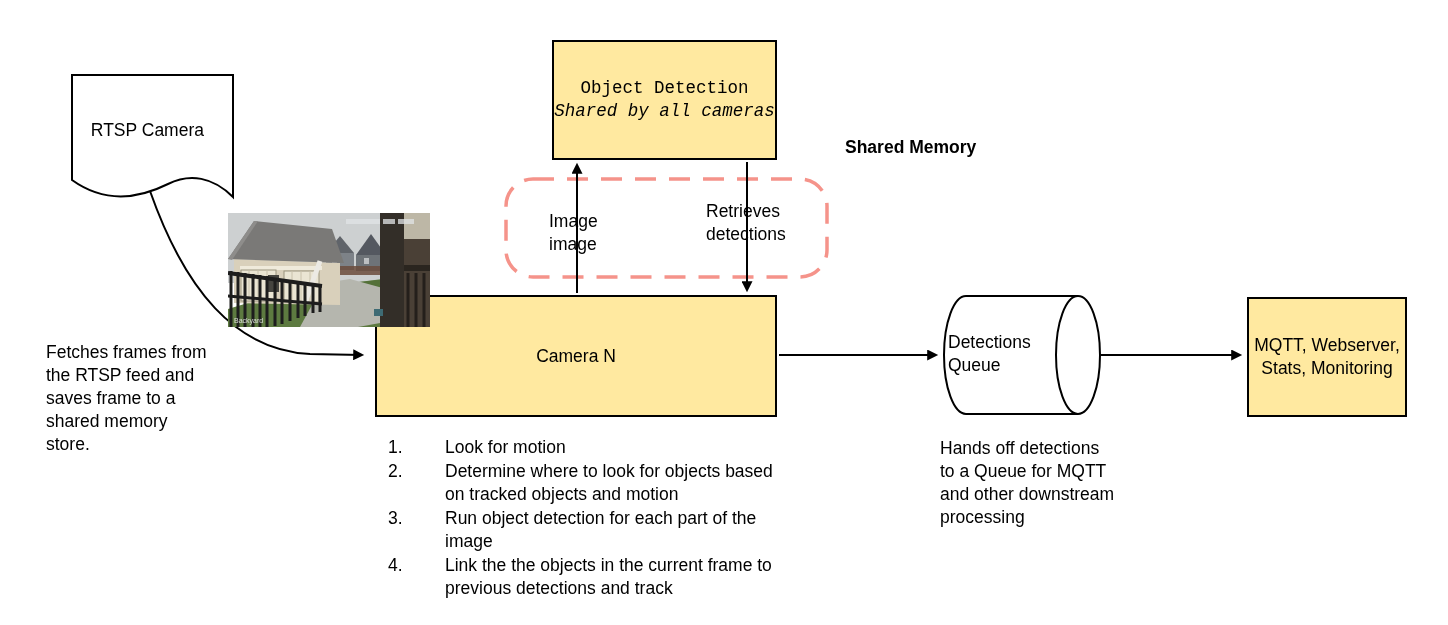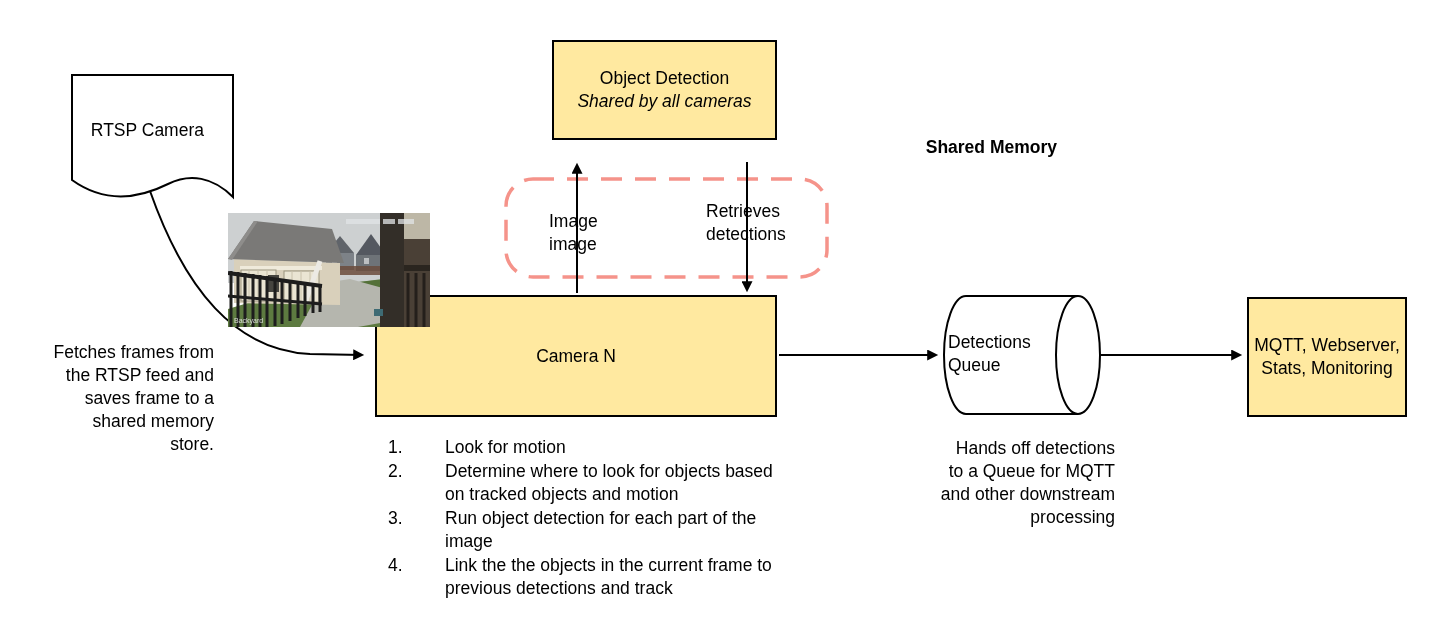--- a/index.html
+++ b/index.html
@@ -2,26 +2,26 @@
 <html><head>
 <meta charset="utf-8">
 <style>
   html,body { margin:0; padding:0; background:#ffffff; }
   body { font-family:"Liberation Sans", sans-serif; color:#000; }
   .canvas { position:relative; width:1448px; height:625px; background:#fff; overflow:hidden; font-size:17.5px; line-height:23px; }
   .layer-svg { position:absolute; left:0; top:0; width:1448px; height:625px; }
 
   .node { position:absolute; box-sizing:border-box; border:2px solid #000; background:#FFE9A0;
           display:flex; flex-direction:column; align-items:center; justify-content:center; text-align:center; }
-  .node-object-detection { left:552px; top:40px;  width:225px; height:100px; }
+  .node-object-detection { left:552px; top:40px;  width:225px; height:120px;font-family:Liberation Mono, monospace; }
   .node-camera-n        { left:375px; top:295px; width:402px; height:122px; }
   .node-outputs         { left:1247px; top:297px; width:160px; height:120px; padding:0 2px; }
 
   .italic { font-style:italic; }
-  .note { position:absolute;text-align:right; }
+  .note { position:absolute; }
   .note-fetch        { left:46px;  top:341px; width:168px; }
   .note-shared-mem   { left:845px; top:136px; width:212px; }
   .note-queue-handoff{ left:940px; top:437px; width:175px; }
   .note-title { font-weight:bold; }
 
   .label-rtsp   { position:absolute; left:72px;  top:119px; width:132px; text-align:right; }
   .label-queue  { position:absolute; left:948px; top:331px; width:122px; text-align:left; }
   .label-passes    { position:absolute; left:549px; top:210px; width:72px;  text-align:left; }
   .label-retrieves { position:absolute; left:706px; top:200px; width:96px;  text-align:left; }
 

